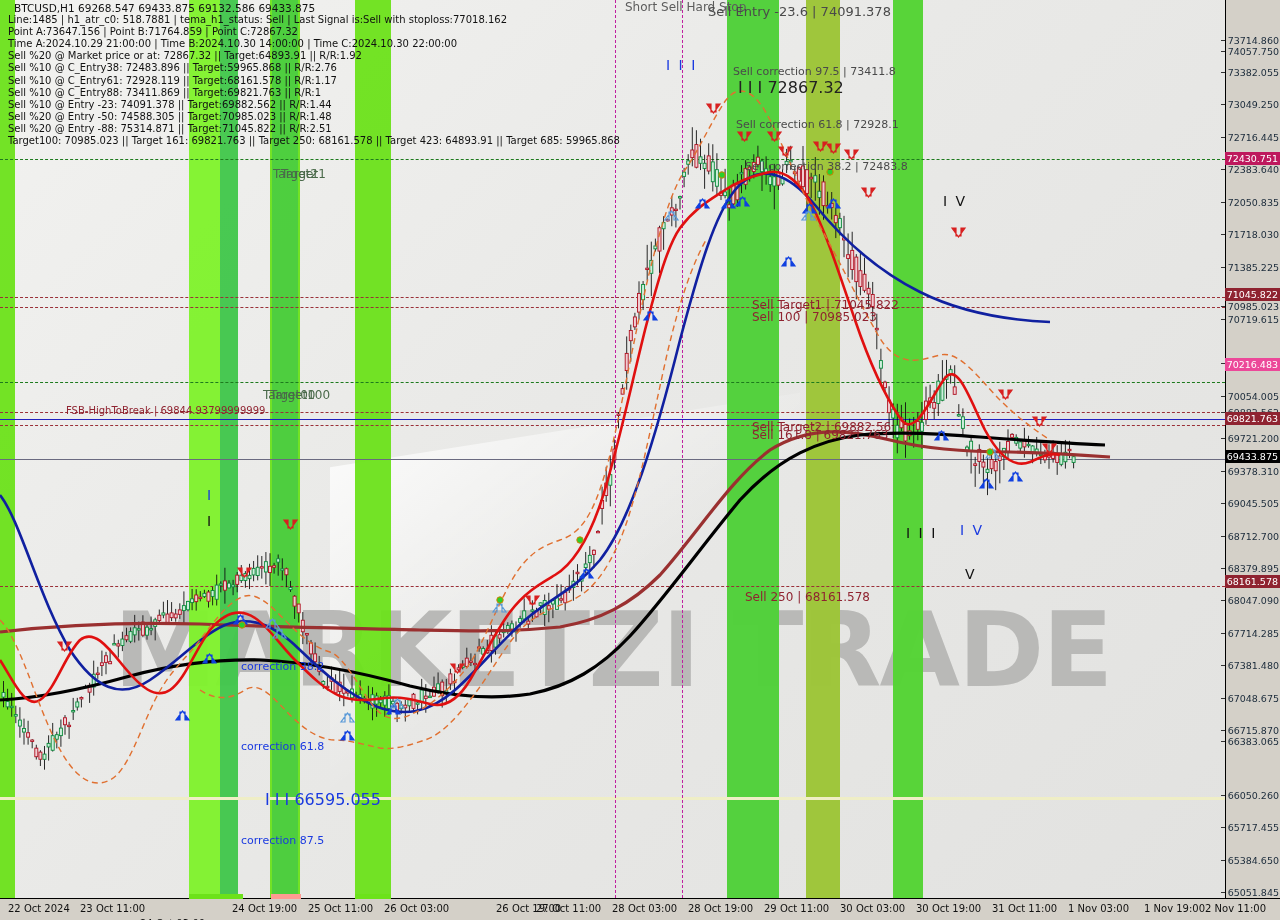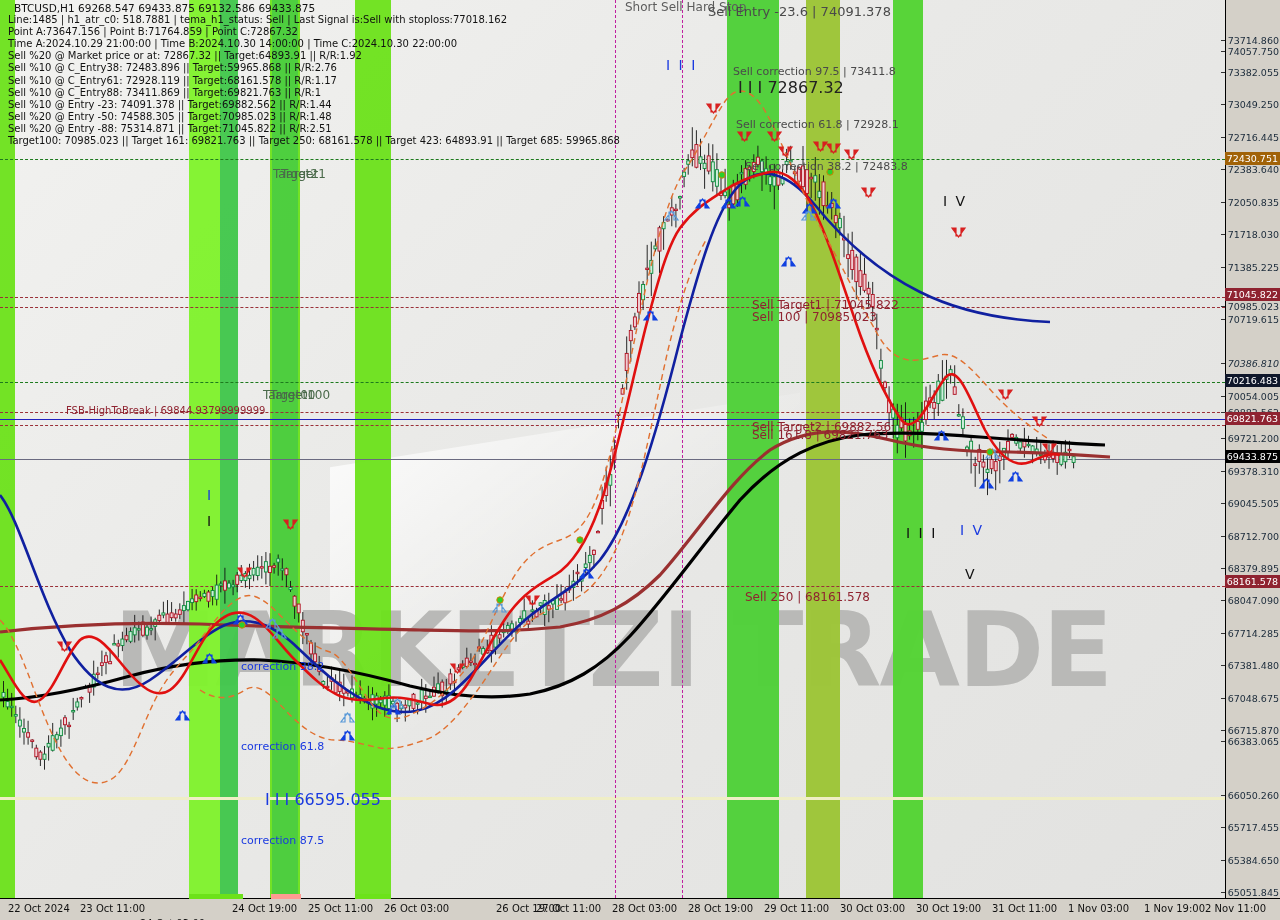--- a/index.html
+++ b/index.html
@@ -775,23 +775,23 @@
       <div class="ptick" style="top: 595px;">68047.090<span class="dash"></span></div>
       <div class="ptick" style="top: 628px;">67714.285<span class="dash"></span></div>
       <div class="ptick" style="top: 660px;">67381.480<span class="dash"></span></div>
       <div class="ptick" style="top: 693px;">67048.675<span class="dash"></span></div>
       <div class="ptick" style="top: 725px;">66715.870<span class="dash"></span></div>
       <div class="ptick" style="top: 736px; text-align: center;">66383.065<span class="dash"></span></div>
       <div class="ptick" style="top: 790px;">66050.260<span class="dash"></span></div>
       <div class="ptick" style="top: 822px;">65717.455<span class="dash"></span></div>
       <div class="ptick" style="top: 855px;">65384.650<span class="dash"></span></div>
       <div class="ptick" style="top: 887px;">65051.845<span class="dash"></span></div>
-      <div class="ptag" style="top: 152px; background: #a16207; color: rgb(255, 255, 255);">72430.751</div>
+      <div class="ptag" style="top: 152px; background: #be185d; color: rgb(255, 255, 255);">72430.751</div>
       <div class="ptag" style="top: 288px; background: rgb(143, 35, 48); color: rgb(255, 255, 255);">71045.822</div>
-      <div class="ptag" style="top: 374px; background: #0f172a; color: rgb(255, 255, 255);">70216.483</div>
+      <div class="ptag" style="top: 358px; background: #ec4899; color: rgb(255, 255, 255);">70216.483</div>
       <div class="ptag" style="top: 412px; background: rgb(143, 35, 48); color: rgb(255, 255, 255);">69821.763</div>
       <div class="ptag" style="top: 450px; background: rgb(0, 0, 0); color: rgb(255, 255, 255);">69433.875</div>
       <div class="ptag" style="top: 575px; background: rgb(143, 35, 48); color: rgb(255, 255, 255);">68161.578</div>
     </div>
   <div id="axisB">
       <div class="tlab" style="left: 8px;">22 Oct 2024</div>
       <div class="tlab" style="left: 80px;">23 Oct 11:00</div>
       <div class="tlab" style="left: 140px; margin-top: 15px;">24 Oct 03:00</div>
       <div class="tlab" style="left: 232px;">24 Oct 19:00</div>
       <div class="tlab" style="left: 308px;">25 Oct 11:00</div>

